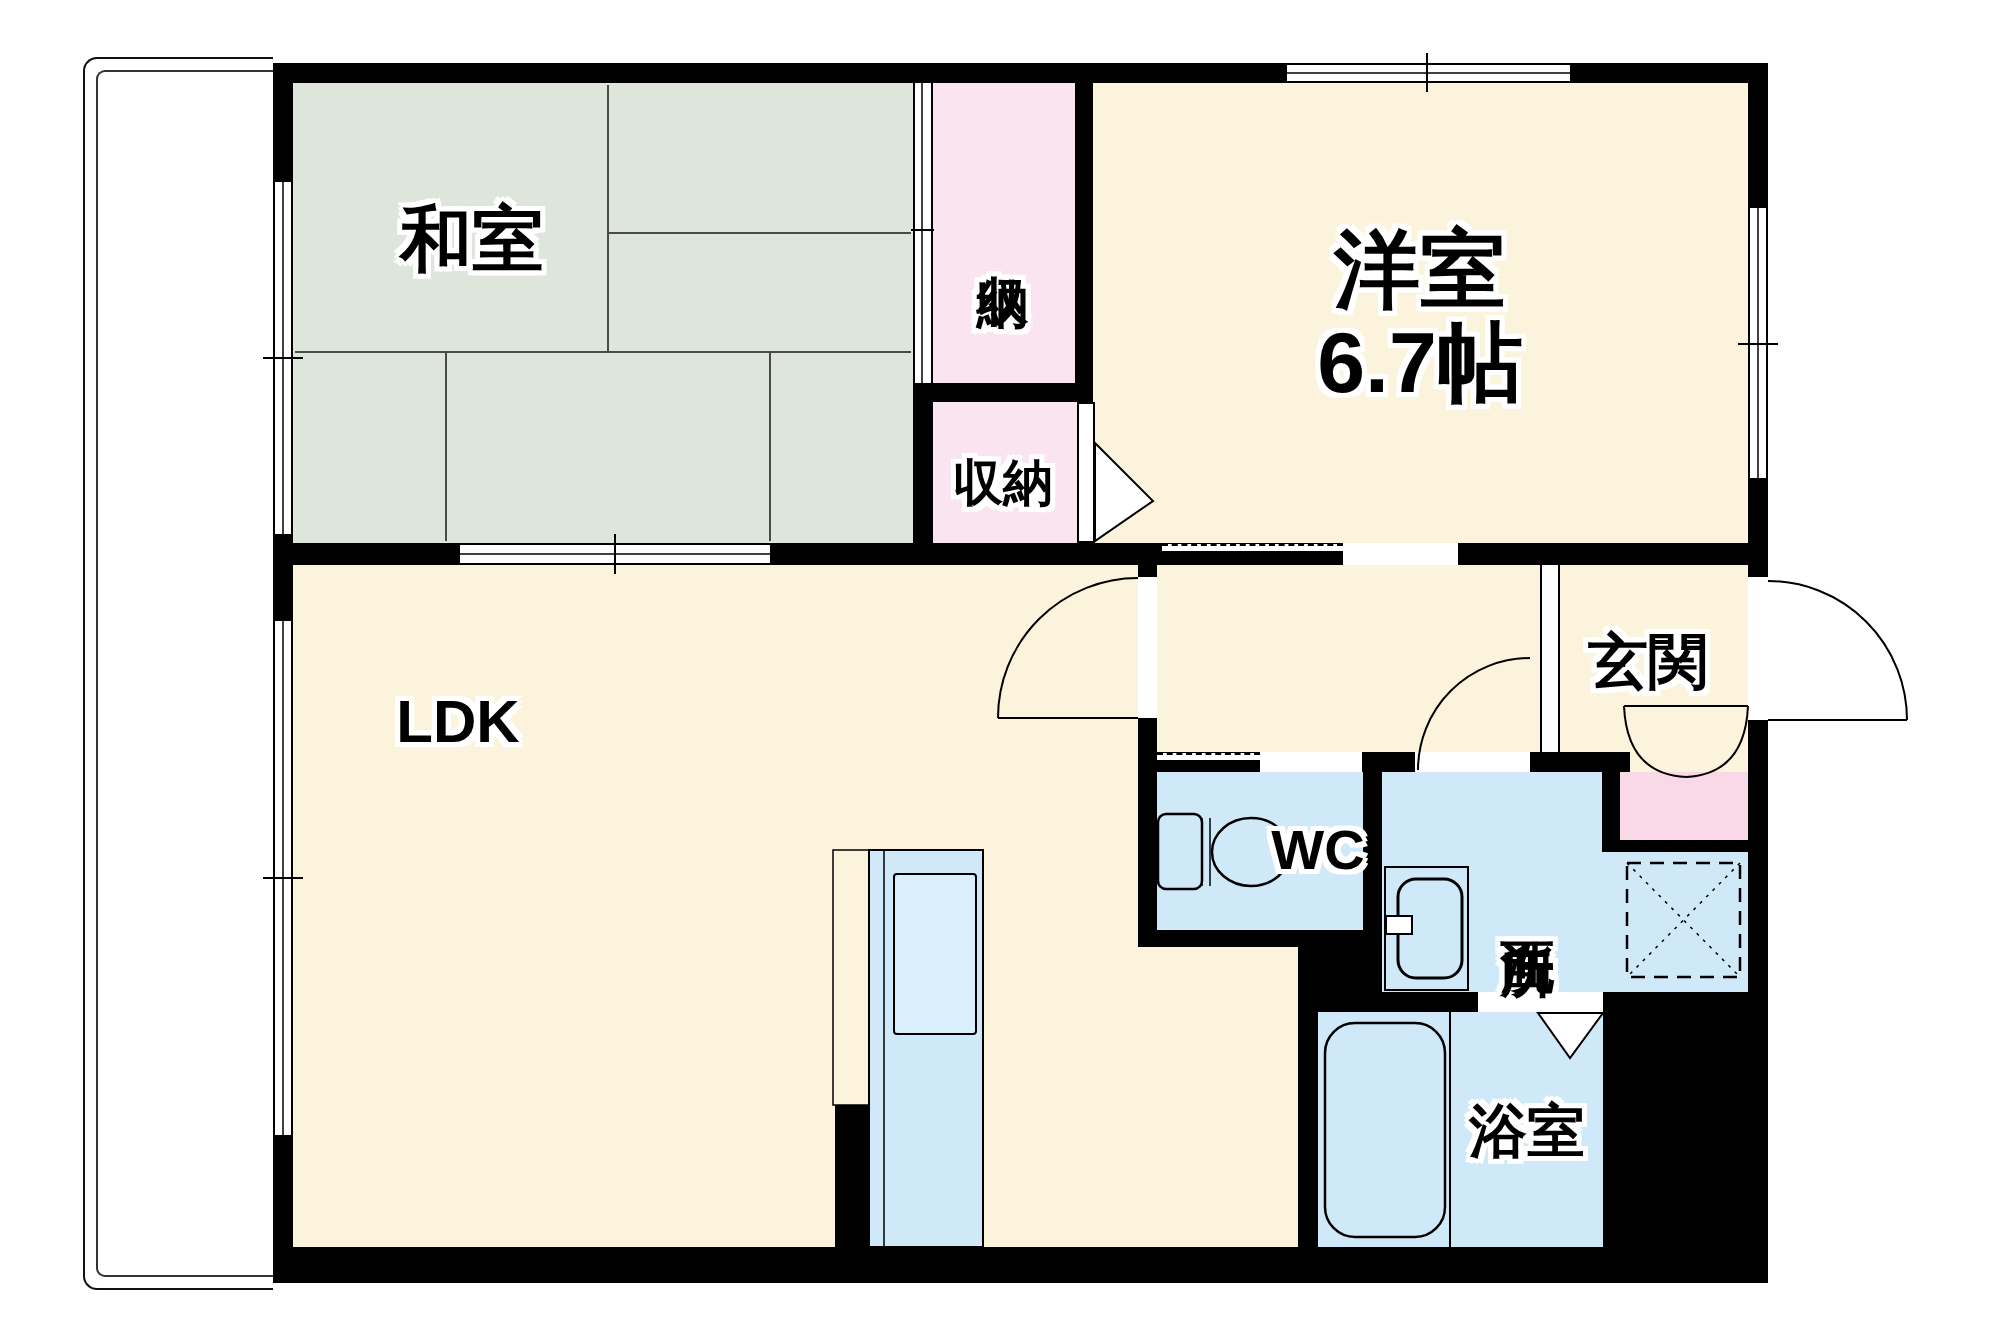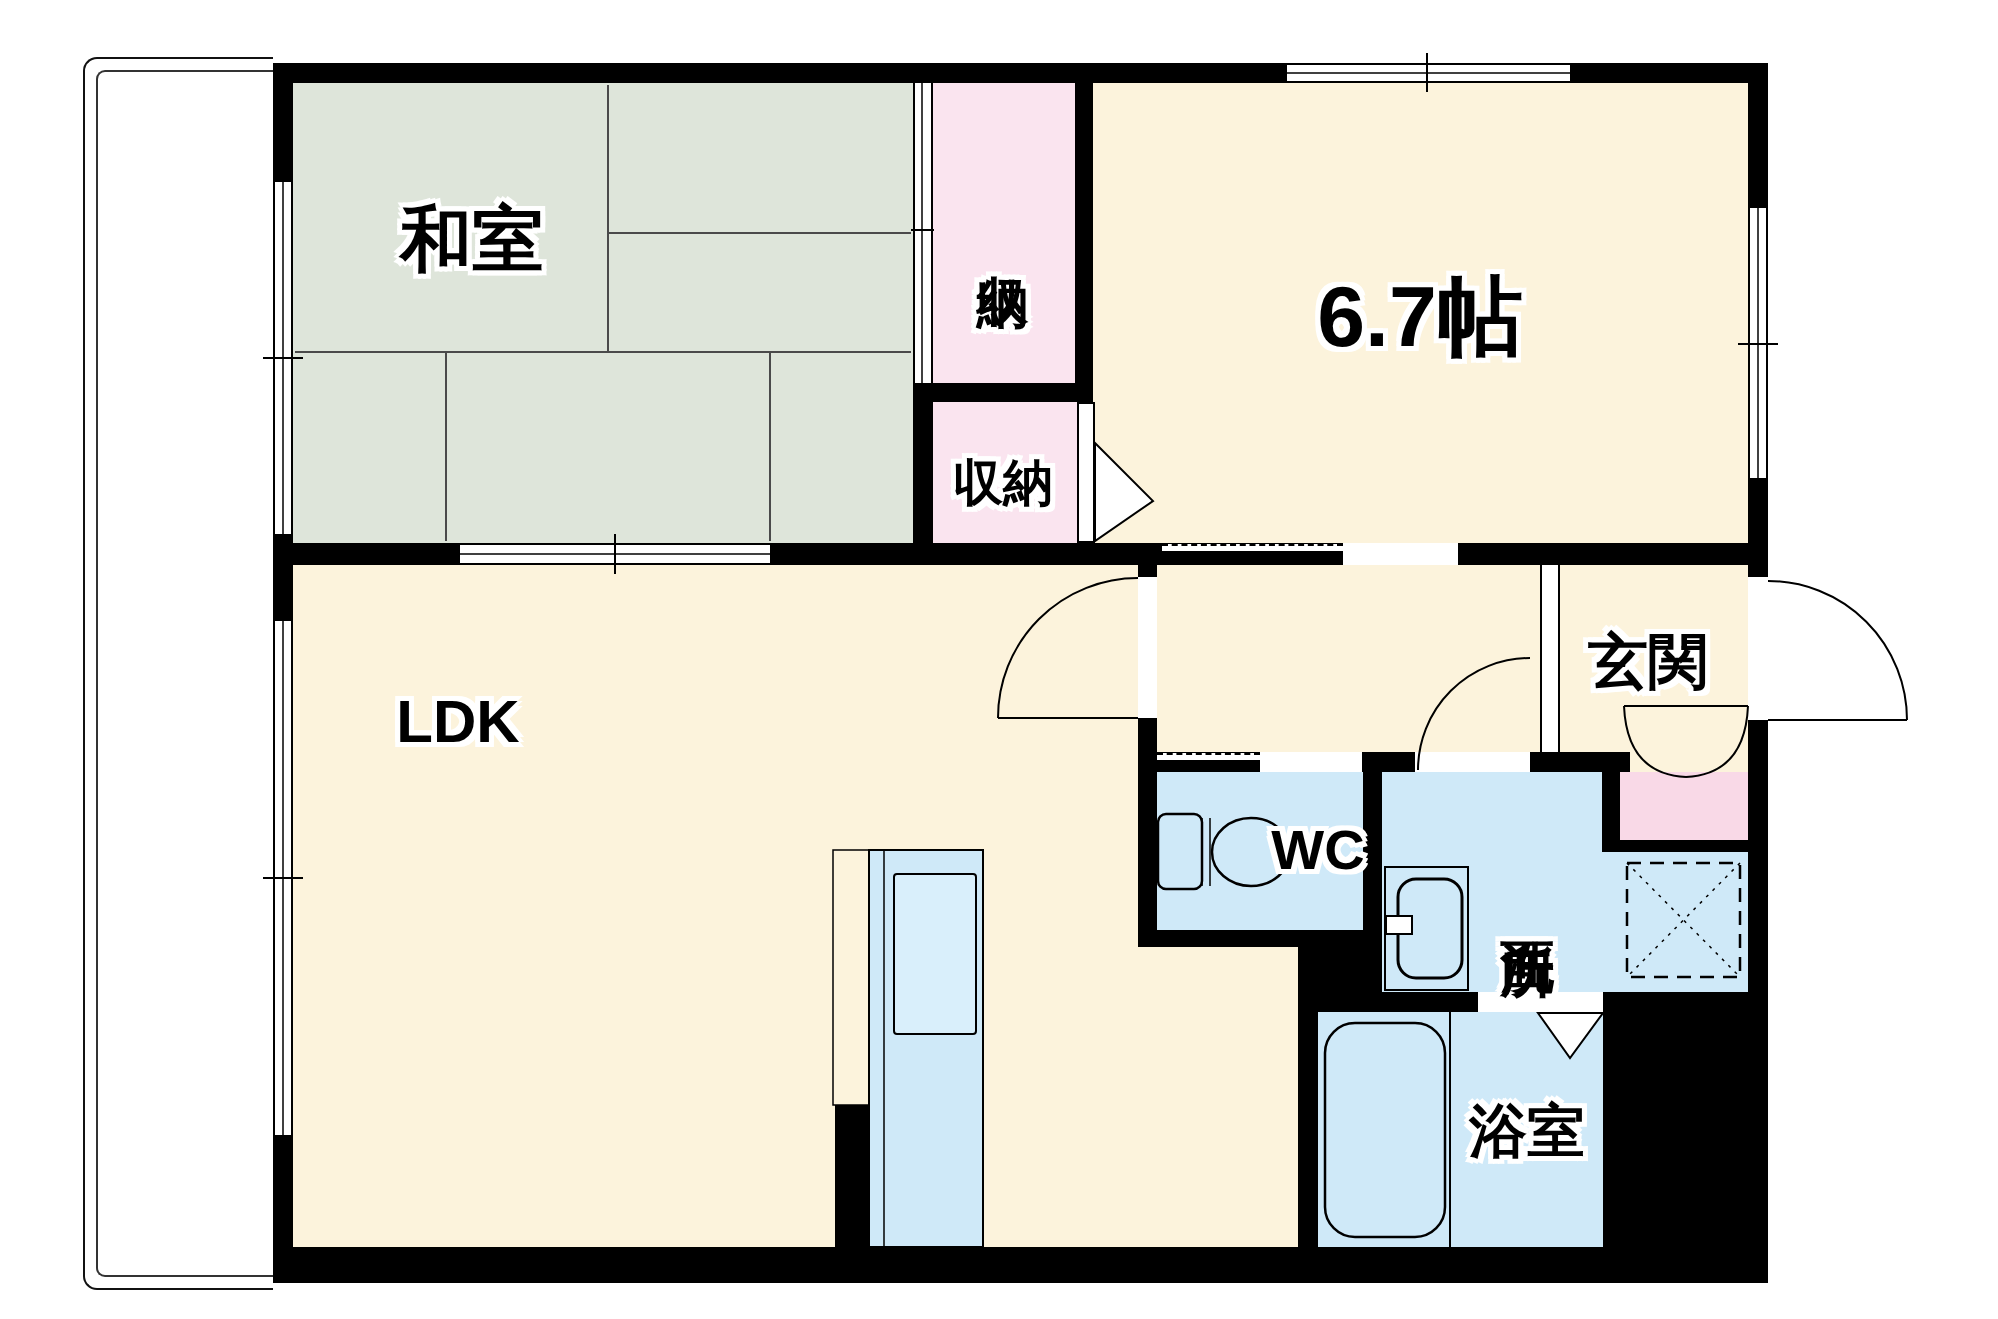--- a/index.html
+++ b/index.html
@@ -149,20 +149,21 @@
       <rect x="894" y="874" width="82" height="160" rx="3" fill="#d9effb" stroke-width="2"></rect>
     </g>
   </svg>
 
   <div class="label" style="left:472px;top:240px;font-size:72px;text-align:center;">
     <span style="display:block">和室</span>
   </div>
   <div class="label vert" style="left:1003px;top:237px;font-size:52px;">収納</div>
   <div class="label" style="left:1003px;top:483px;font-size:50px;">収納</div>
   <div class="label" style="left:1420px;top:316px;font-size:86px;">
+    <span style="display:block">洋室</span>
     <span style="display:block">6.7帖</span>
   </div>
   <div class="label" style="left:458px;top:722px;font-size:60px;">
     <span style="display:block">LDK</span>
   </div>
   <div class="label" style="left:1648px;top:662px;font-size:60px;">玄関</div>
   <div class="label" style="left:1318px;top:850px;font-size:56px;">WC</div>
   <div class="label vert" style="left:1528px;top:900px;font-size:54px;letter-spacing:2px;">洗面所</div>
   <div class="label" style="left:1527px;top:1131px;font-size:58px;">浴室</div>
 

